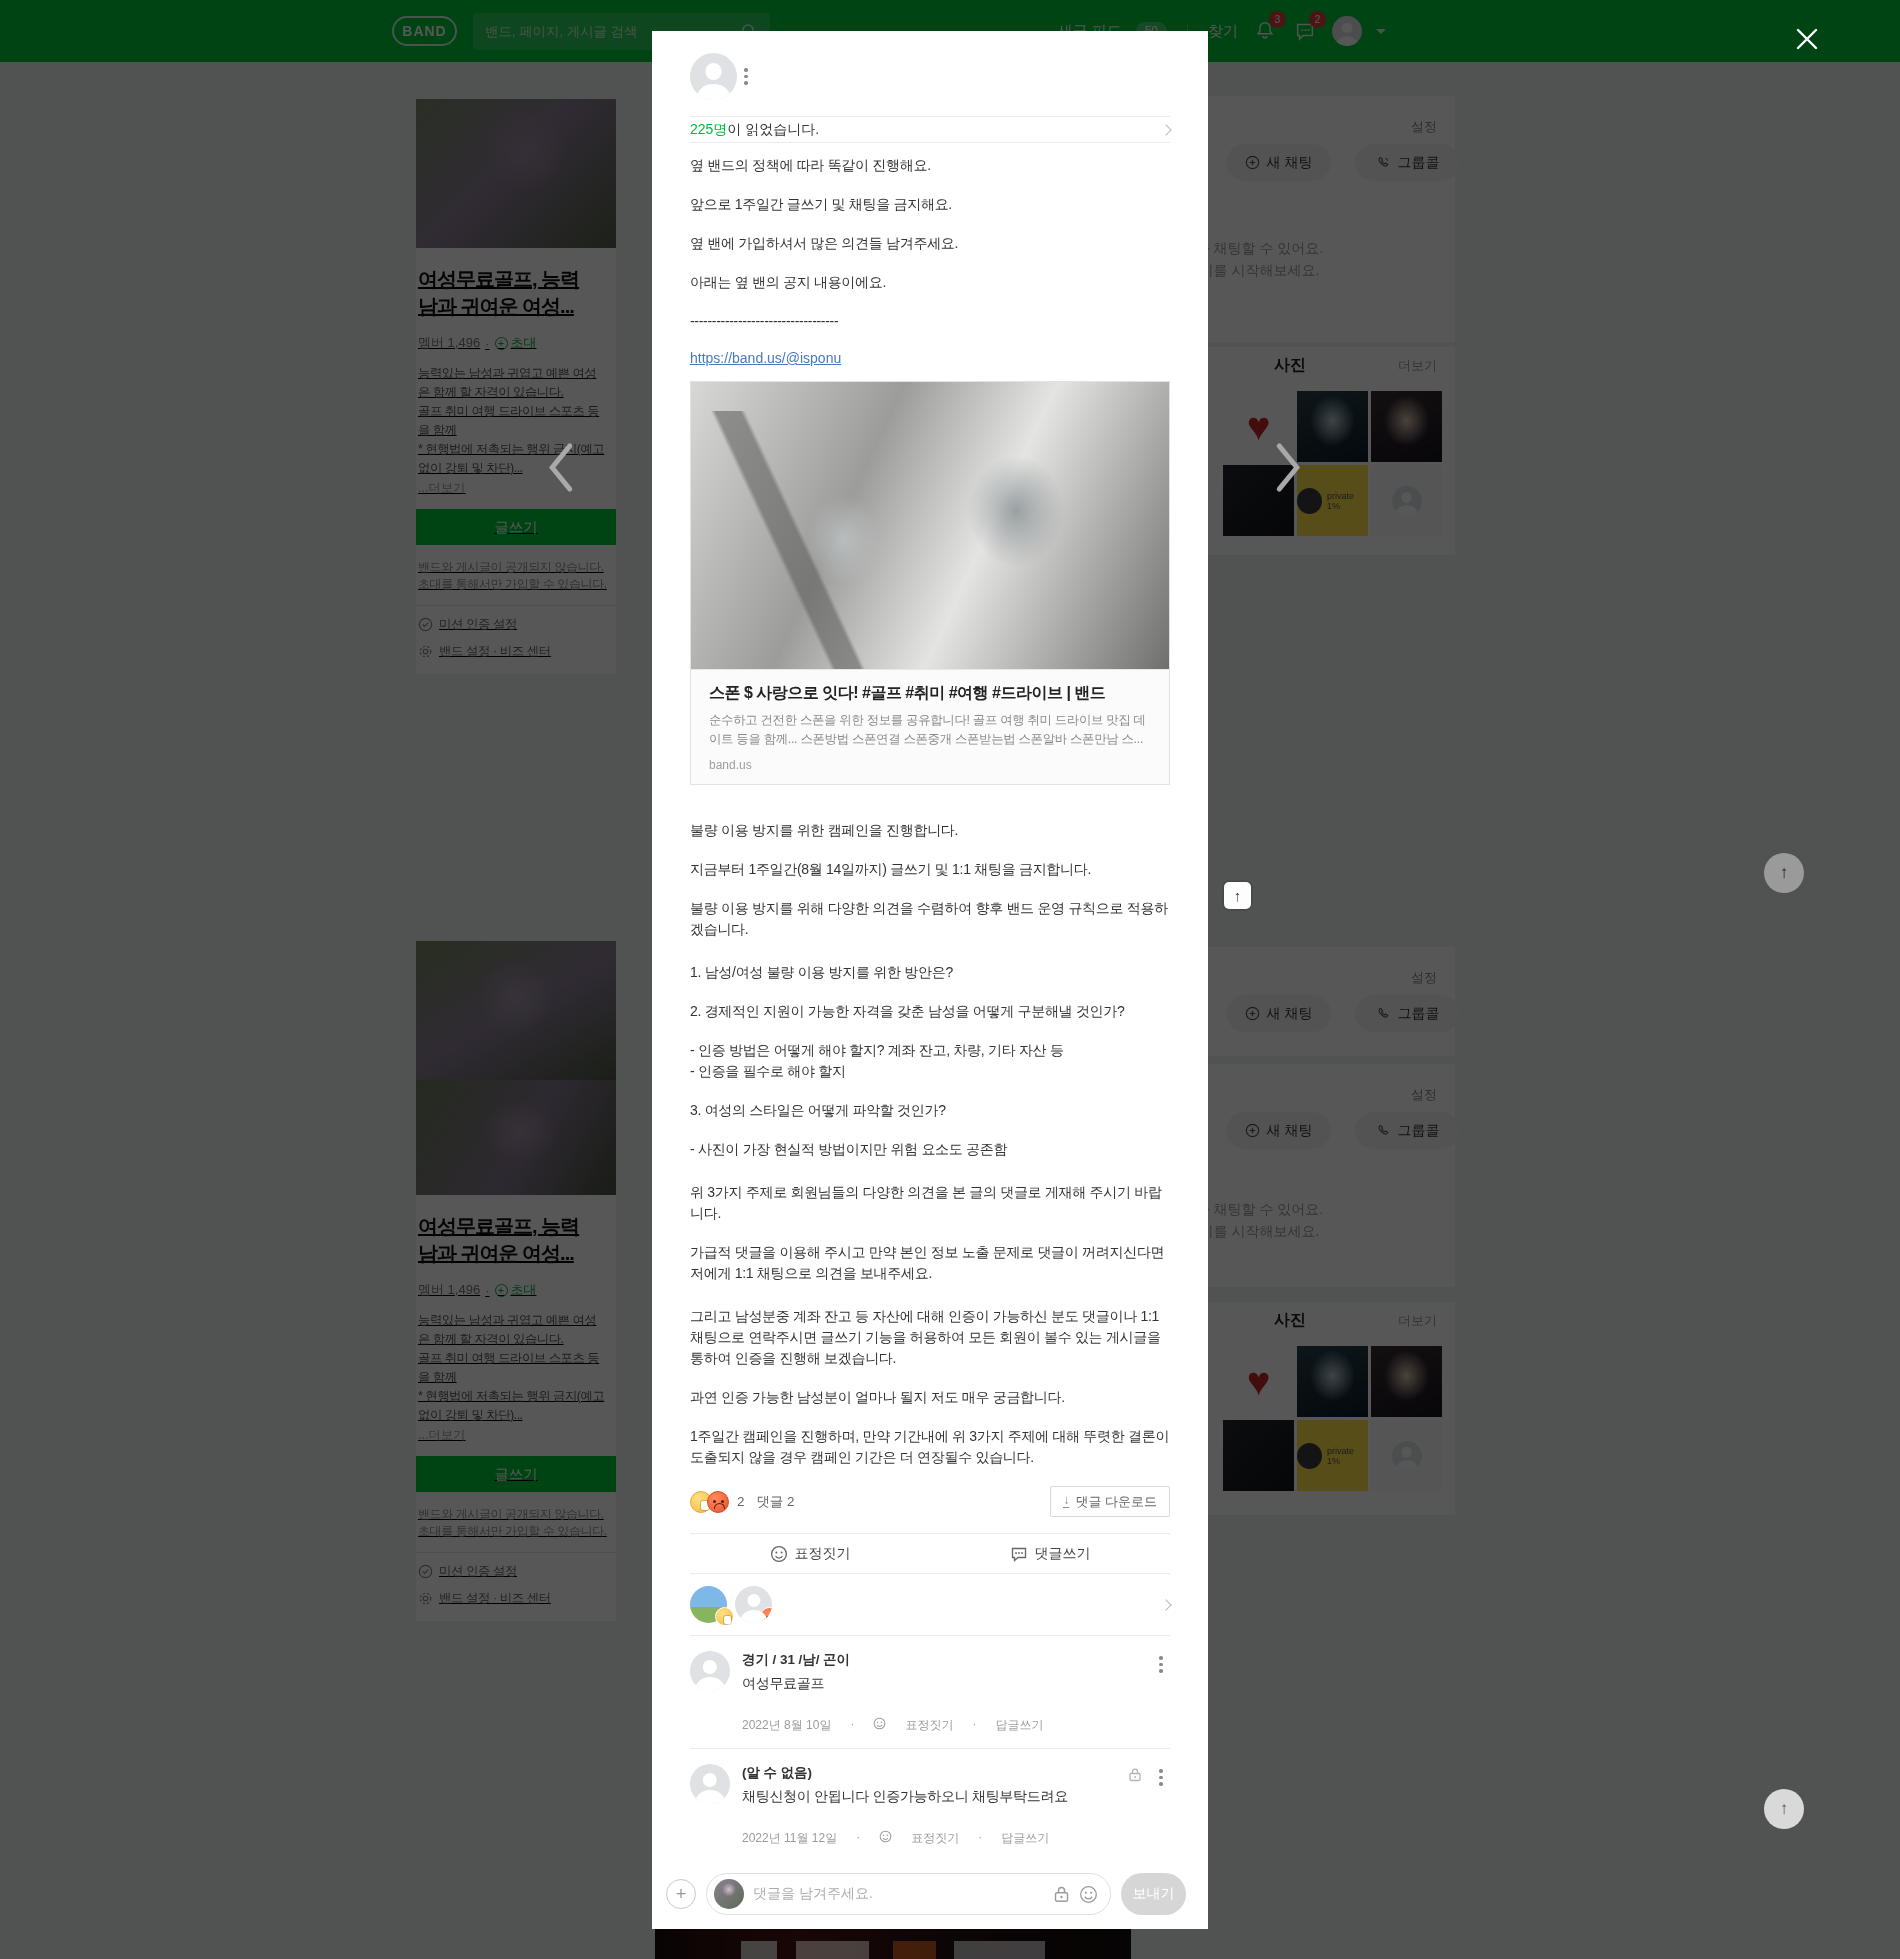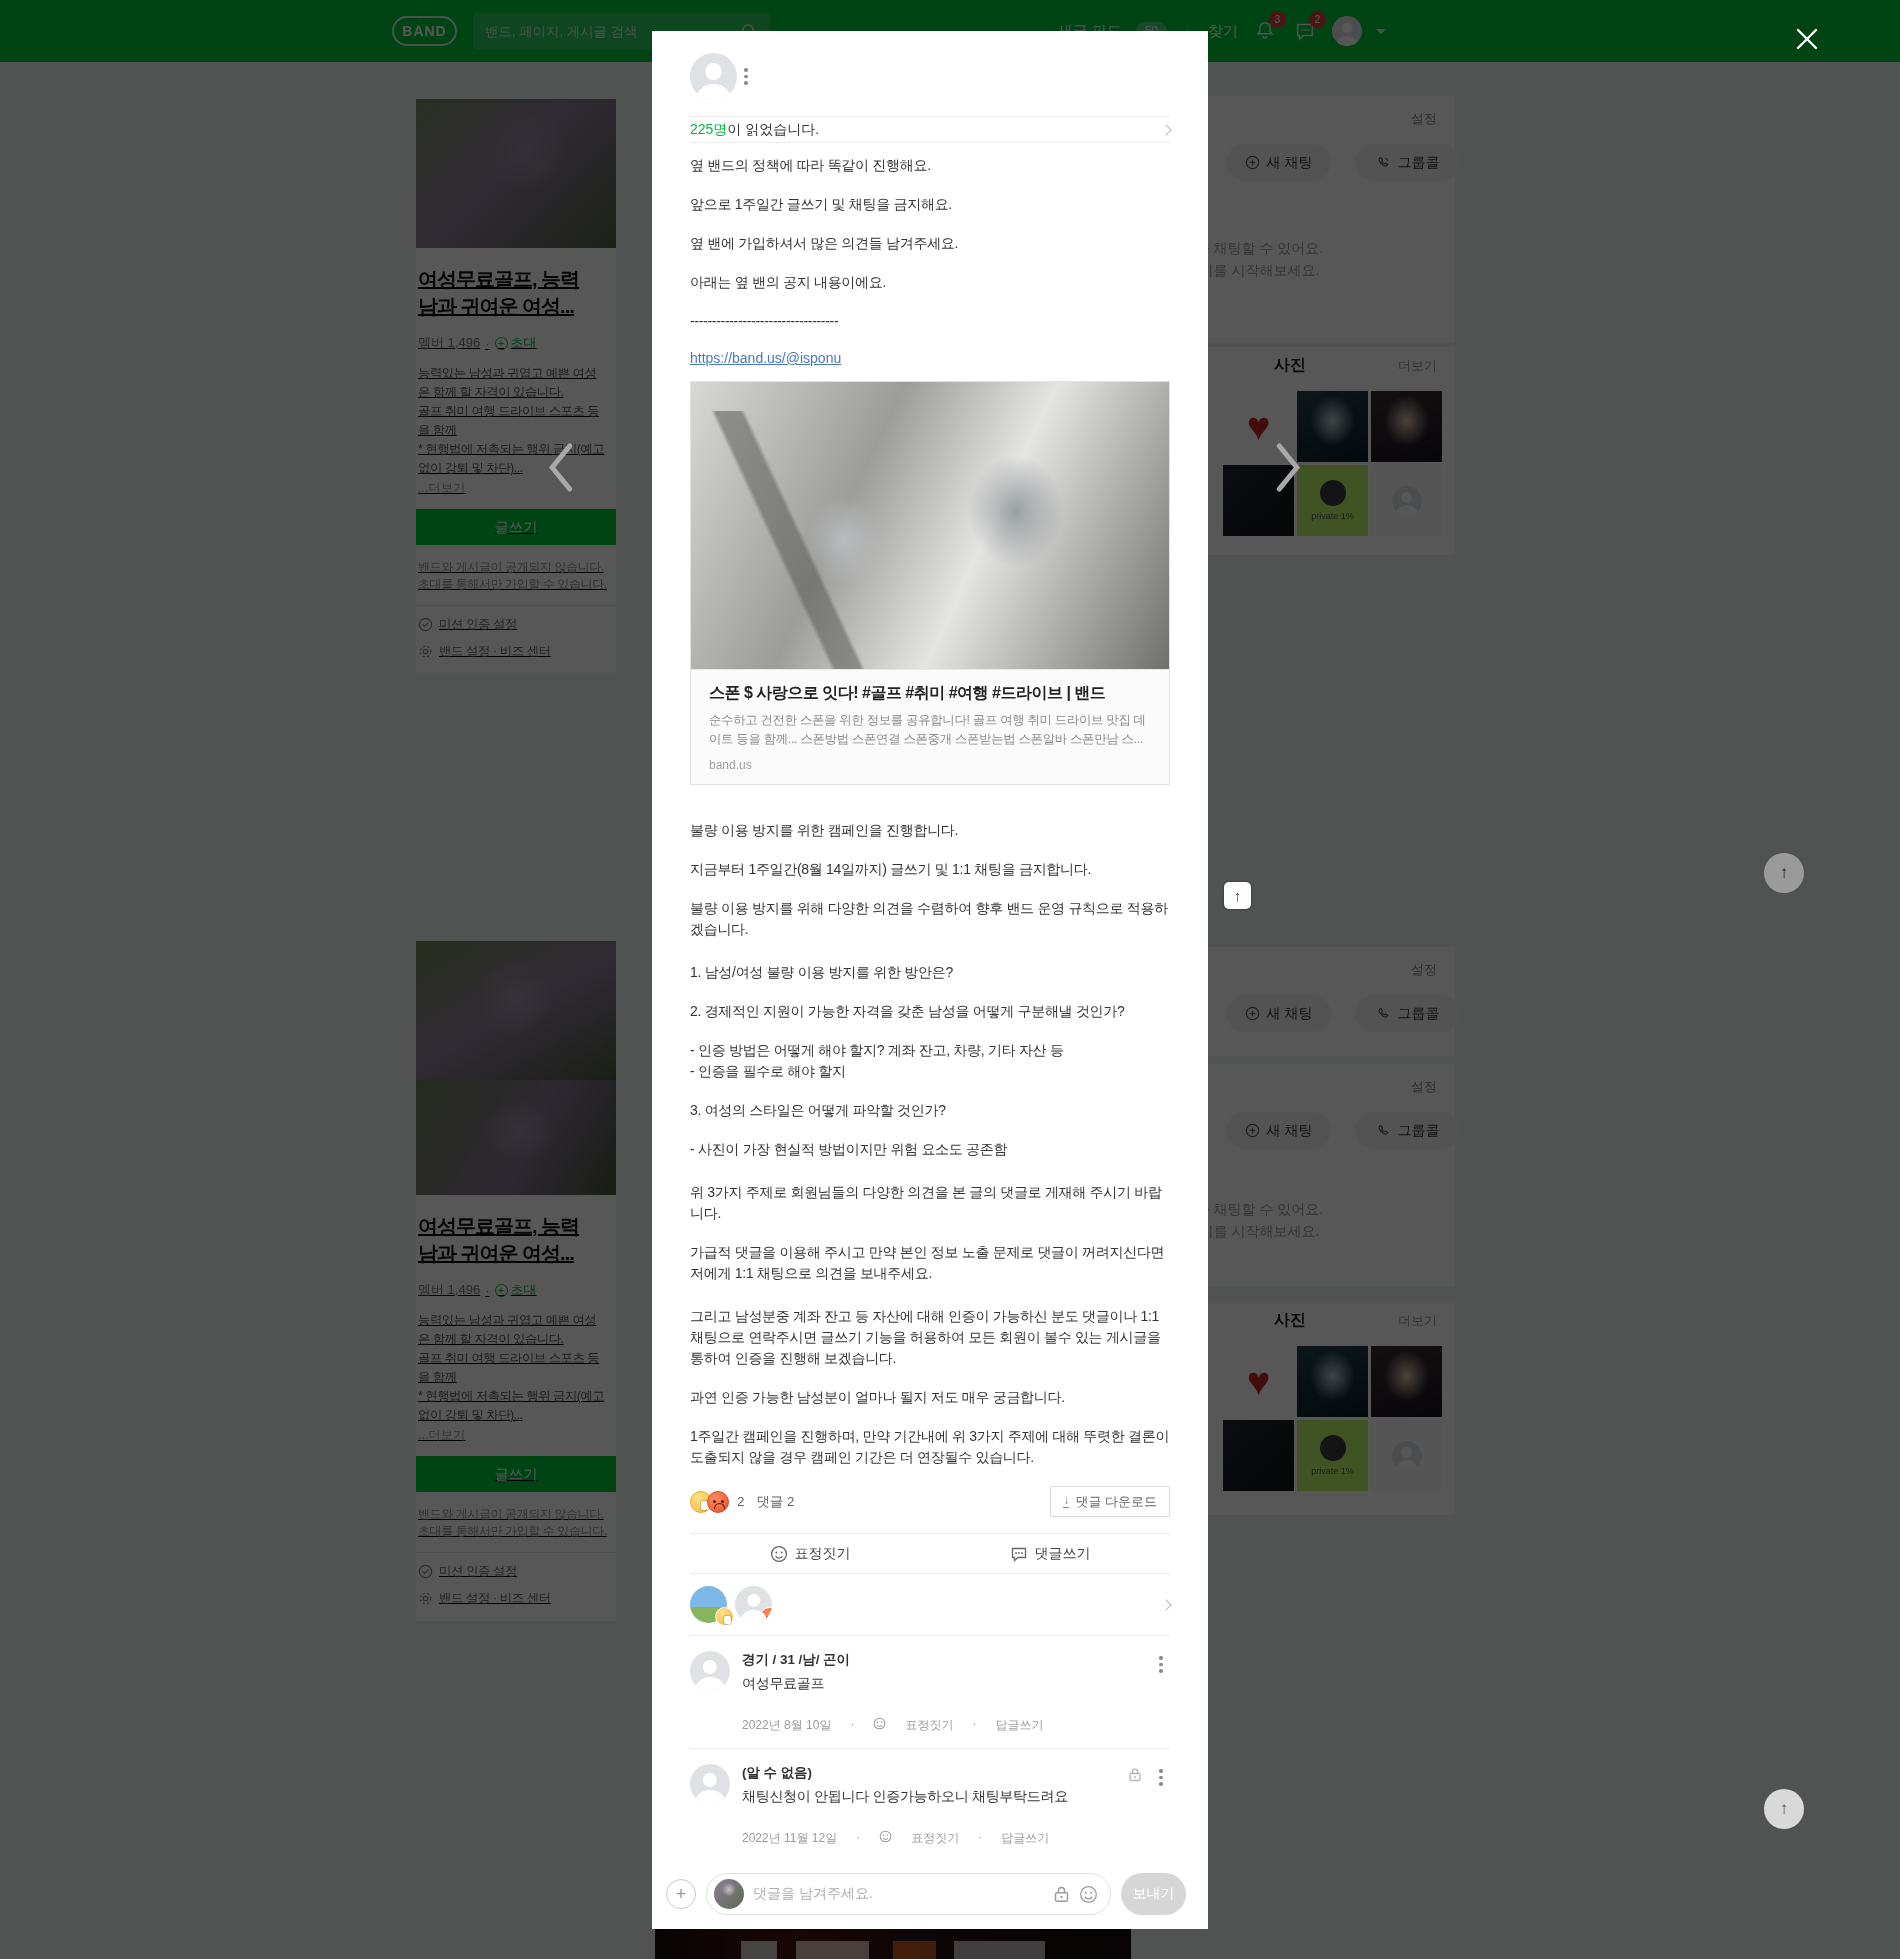--- a/index.html
+++ b/index.html
@@ -52,35 +52,35 @@
   .bc-desc { padding:12px 2px 0 2px; font-size:12.4px; line-height:19px; color:#555; white-space:pre-line; letter-spacing:-0.5px;}
   .bc-more { padding:2px 2px 0 2px; font-size:12.4px; color:#9a9a9a; }
   .bc-write { margin-top:12px; width:200px; height:36px; background:#00c73c; color:#fff; font-size:14.4px;
     border:none; display:flex; align-items:center; justify-content:center; cursor:pointer; }
   .bc-privacy { padding:14px 2px 12px 2px; font-size:12px; line-height:17px; color:#8e8e8e; white-space:pre-line; letter-spacing:-0.4px;
     border-bottom:1px solid #e7e7e7; }
   .bc-row { padding:10px 2px 0 2px; font-size:12.4px; color:#666; display:flex; align-items:center; gap:6px; letter-spacing:-0.4px;}
 
   
   .rp { position:absolute; left:990px; width:465px; background:#fff; z-index:2; }
-  .rp-settings { position:absolute; right:18px; top:14px; font-size:13px; color:#888; }
+  .rp-settings { position:absolute; right:18px; top:22px; font-size:13px; color:#888; }
   .pill-row { position:absolute; left:236px; top:48px; display:flex; gap:24px; }
   .pill { height:37px; min-width:105px; background:#f3f4f6; border-radius:19px; display:flex; align-items:center;
     justify-content:center; gap:7px; font-size:14px; color:#333; padding:0 16px; }
   .rp-hint { position:absolute; left:0; right:0; text-align:center; font-size:14px; line-height:22px; color:#9b9b9b; white-space:pre-line; }
   .rp-photos-hdr { position:absolute; left:284px; right:18px; display:flex; justify-content:space-between; align-items:center; }
   .rp-photos-title { font-size:16px; font-weight:bold; color:#222; }
   .rp-more { font-size:13px; color:#999; }
   .pgrid { position:absolute; left:233px; display:grid; grid-template-columns:71px 71px 71px; grid-auto-rows:71px; gap:3px; }
   .ph { background:#ddd; overflow:hidden; position:relative; }
   .ph-heart { background:#fff; display:flex; align-items:center; justify-content:center; color:#c62828; font-size:40px; }
   .ph-port1 { background:radial-gradient(30px 34px at 50% 42%, #b9c8cf, transparent 75%), linear-gradient(160deg,#27434d,#0d1b26); }
   .ph-port2 { background:radial-gradient(30px 34px at 50% 42%, #d9c3b4, transparent 75%), linear-gradient(160deg,#3a2f33,#17141c); }
   .ph-dark  { background:linear-gradient(140deg,#23262e,#121419); }
-  .ph-priv  { background:#bef264; display:flex; flex-direction:column; align-items:center; justify-content:center; gap:5px; }
+  .ph-priv  { background:#fde047; display:flex; flex-direction:row; align-items:center; justify-content:center; gap:5px; }
   .ph-priv .pc { width:26px; height:26px; border-radius:50%; background:#3c3c44; }
   .ph-priv .pt { font-size:9px; color:#555; }
   .ph-prof { background:#fafafa; display:flex; align-items:center; justify-content:center; }
   .ph-prof .pav { width:30px; height:30px; }
 
   
   .poster { position:absolute; left:655px; top:1928px; width:476px; height:32px; z-index:2;
     background:linear-gradient(90deg,#1a0d0d,#4a1412 30%,#241012 60%,#120c0c);
   }
   .poster::before { content:""; position:absolute; left:18%; top:40%; width:64%; height:60%;

